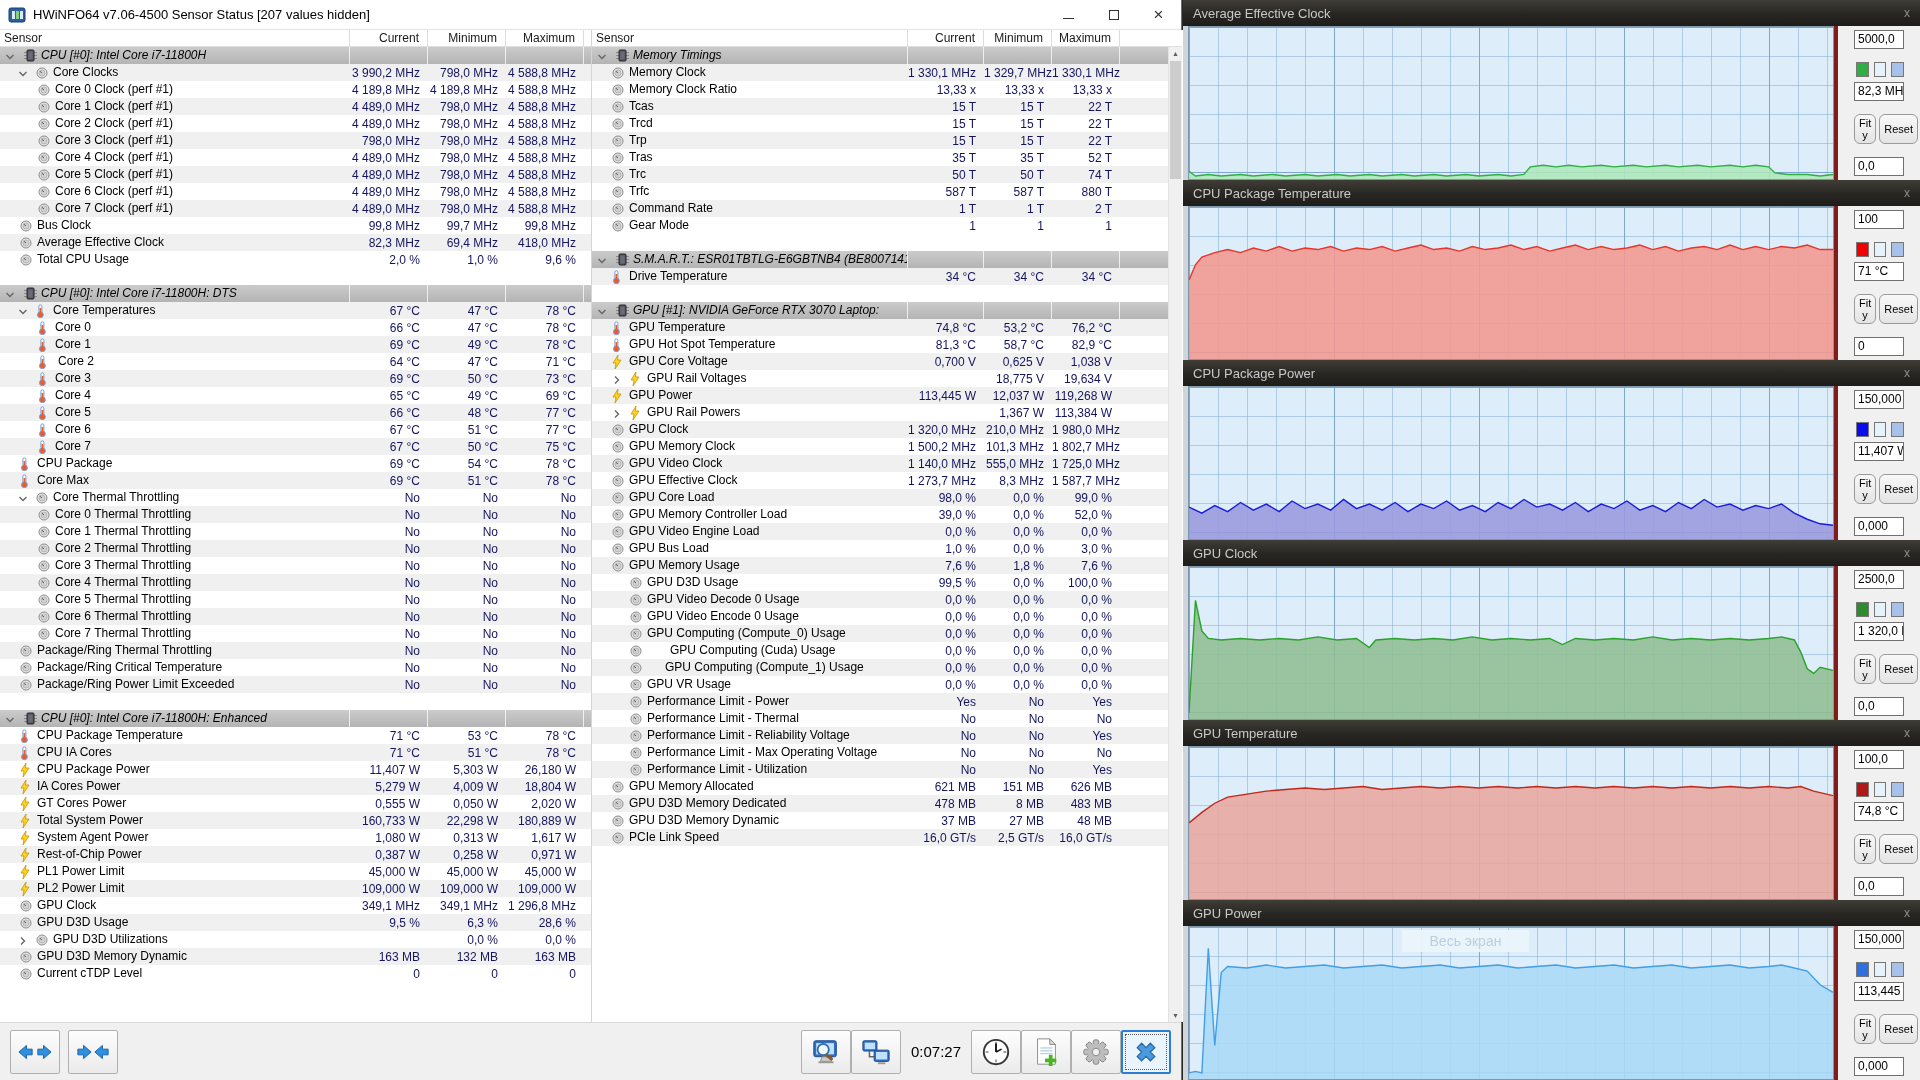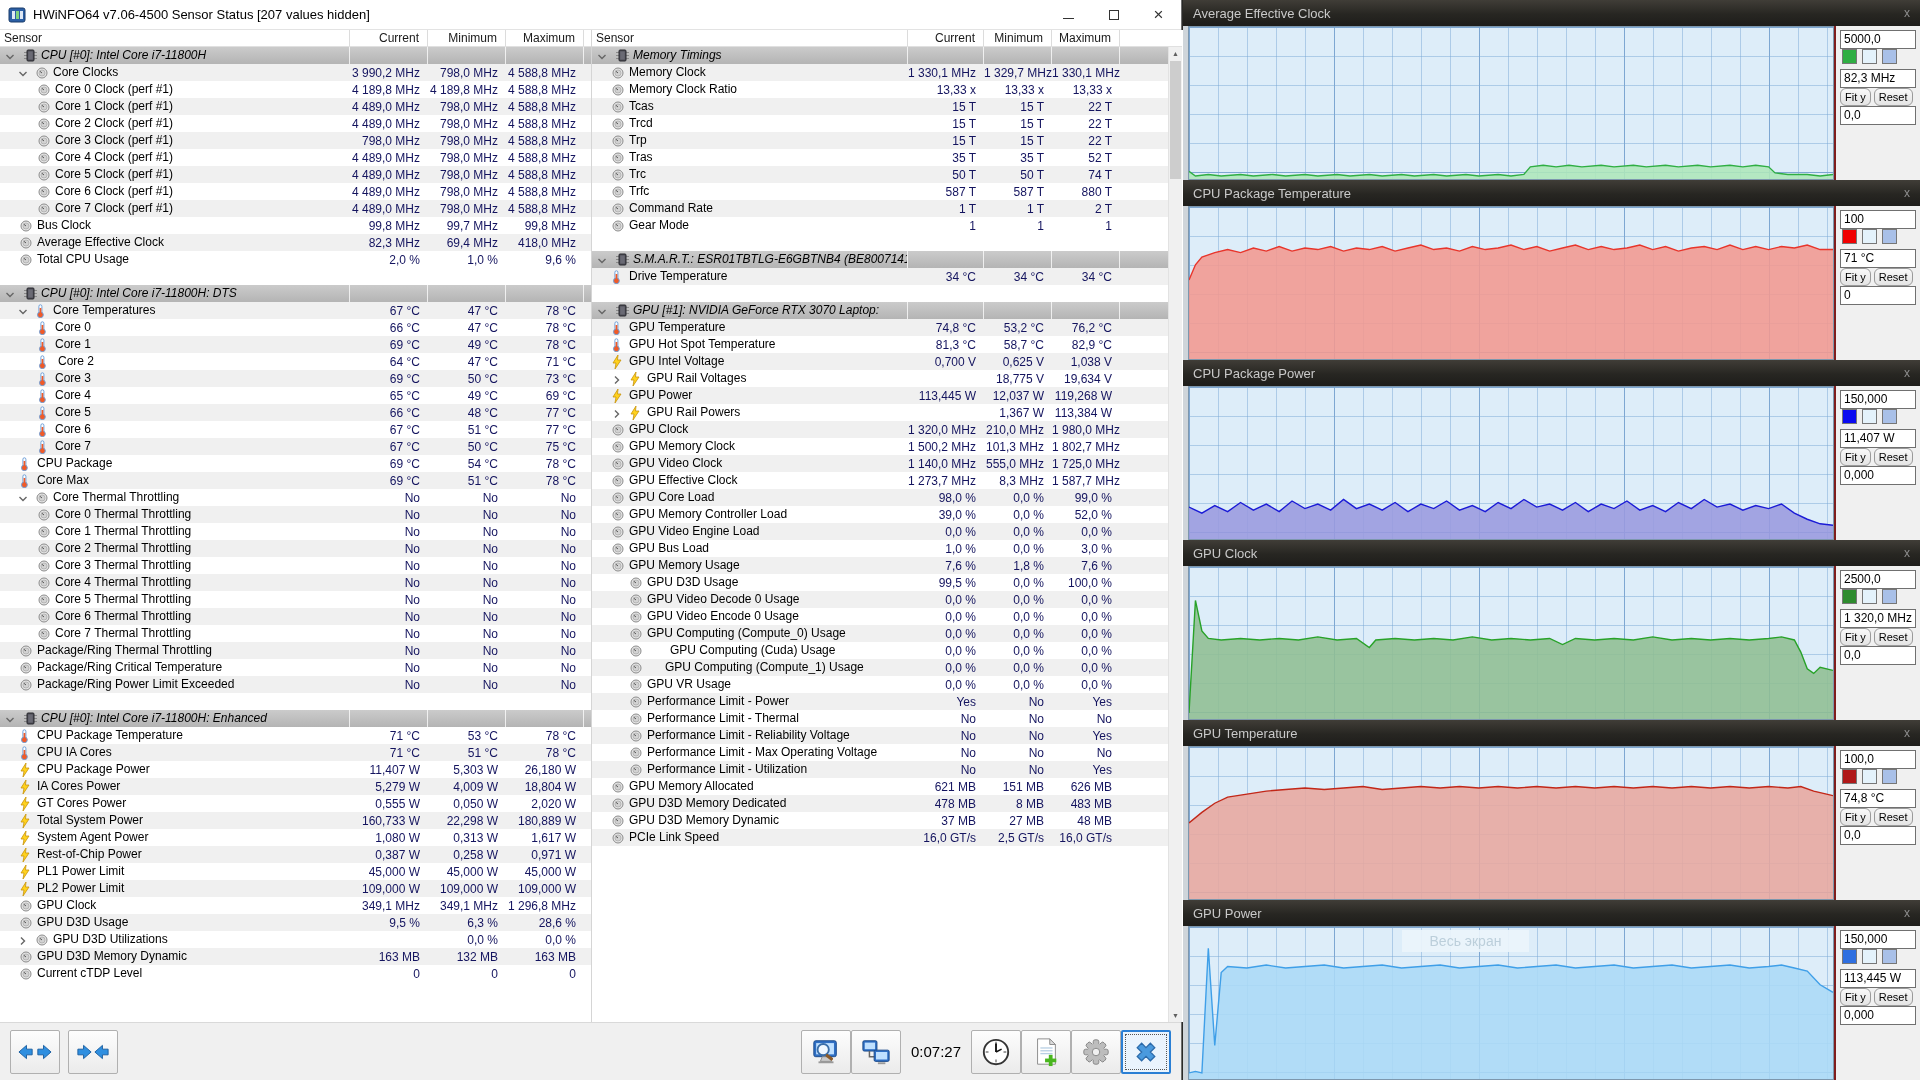--- a/index.html
+++ b/index.html
@@ -63,22 +63,22 @@
   .gplot{position:relative;flex:1;background-color:#ddedf9;border:1px solid #7d97ad;
     background-image:
       linear-gradient(to right,rgba(125,170,215,.5) 1px,transparent 1px),
       linear-gradient(to bottom,rgba(125,170,215,.5) 1px,transparent 1px),
       linear-gradient(to right,rgba(95,140,190,.75) 1px,transparent 1px),
       linear-gradient(to bottom,rgba(95,140,190,.75) 1px,transparent 1px);
     background-size:29px 29px,29px 29px,145px 145px,145px 145px;}
   .gplot svg{position:absolute;left:0;top:0;width:100%;height:100%;}
   .goverlay{position:absolute;top:3px;left:33%;padding:3px 28px;background:rgba(234,244,251,.92);
             color:#bccfdb;font-size:14px;z-index:2;white-space:nowrap;}
-  .gside{width:86px;background:#f0f0f0;border-left:2px solid #7f1d1d;padding:4px 4px;
-         display:flex;flex-direction:column;}
+  .gside{width:86px;background:#f0f0f0;border-left:4px solid #7f1d1d;padding:4px 16px;
+         display:flex;flex-direction:column;justify-content:space-between;}
   .gbox{display:block;background:#fff;border:1px solid #707070;height:19px;line-height:17px;
         padding:0 3px;font-size:12px;color:#000;white-space:nowrap;overflow:hidden;}
   .gswatches{display:flex;gap:5px;justify-content:flex-start;margin-bottom:5px;padding-left:2px;}
   .sw{width:15px;height:15px;border:1px solid #777;display:inline-block;}
   .gbtns{display:flex;gap:3px;}
   .gbtn{font-size:11px;padding:2px 4px;background:linear-gradient(#f8f8f8,#e4e4e4);
         border:1px solid #9a9a9a;border-radius:6px;font-family:inherit;color:#000;}
 </style>
 </head>
 <body>
@@ -1110,21 +1110,21 @@
               <div class="vc">81,3 °C</div>
               <div class="vc">58,7 °C</div>
               <div class="vc">82,9 °C</div>
               <div></div>
             </div>
             <div class="trow odd">
               <div class="lblc"><span class="ric" style="left:20px">
                   <svg width="10" height="14" viewBox="0 0 10 14">
                     <polygon points="6,0 1,8 4,8 3,14 9,5 5.5,5" fill="#ffd21e" stroke="#c8930a" stroke-width=".8"></polygon>
                   </svg>
-                </span><span class="rlbl" style="padding-left:37px">GPU Intel Voltage</span></div>
+                </span><span class="rlbl" style="padding-left:37px">GPU Core Voltage</span></div>
               <div class="vc">0,700 V</div>
               <div class="vc">0,625 V</div>
               <div class="vc">1,038 V</div>
               <div></div>
             </div>
             <div class="trow">
               <div class="lblc"><span class="chev" style="left:20px"><svg width="10" height="10" viewBox="0 0 10 10">
                     <path d="M3 1.5 L6.5 5 L3 8.5" stroke="#666" fill="none" stroke-width="1.4"></path>
                   </svg></span><span class="ric" style="left:38px">
                   <svg width="10" height="14" viewBox="0 0 10 14">

